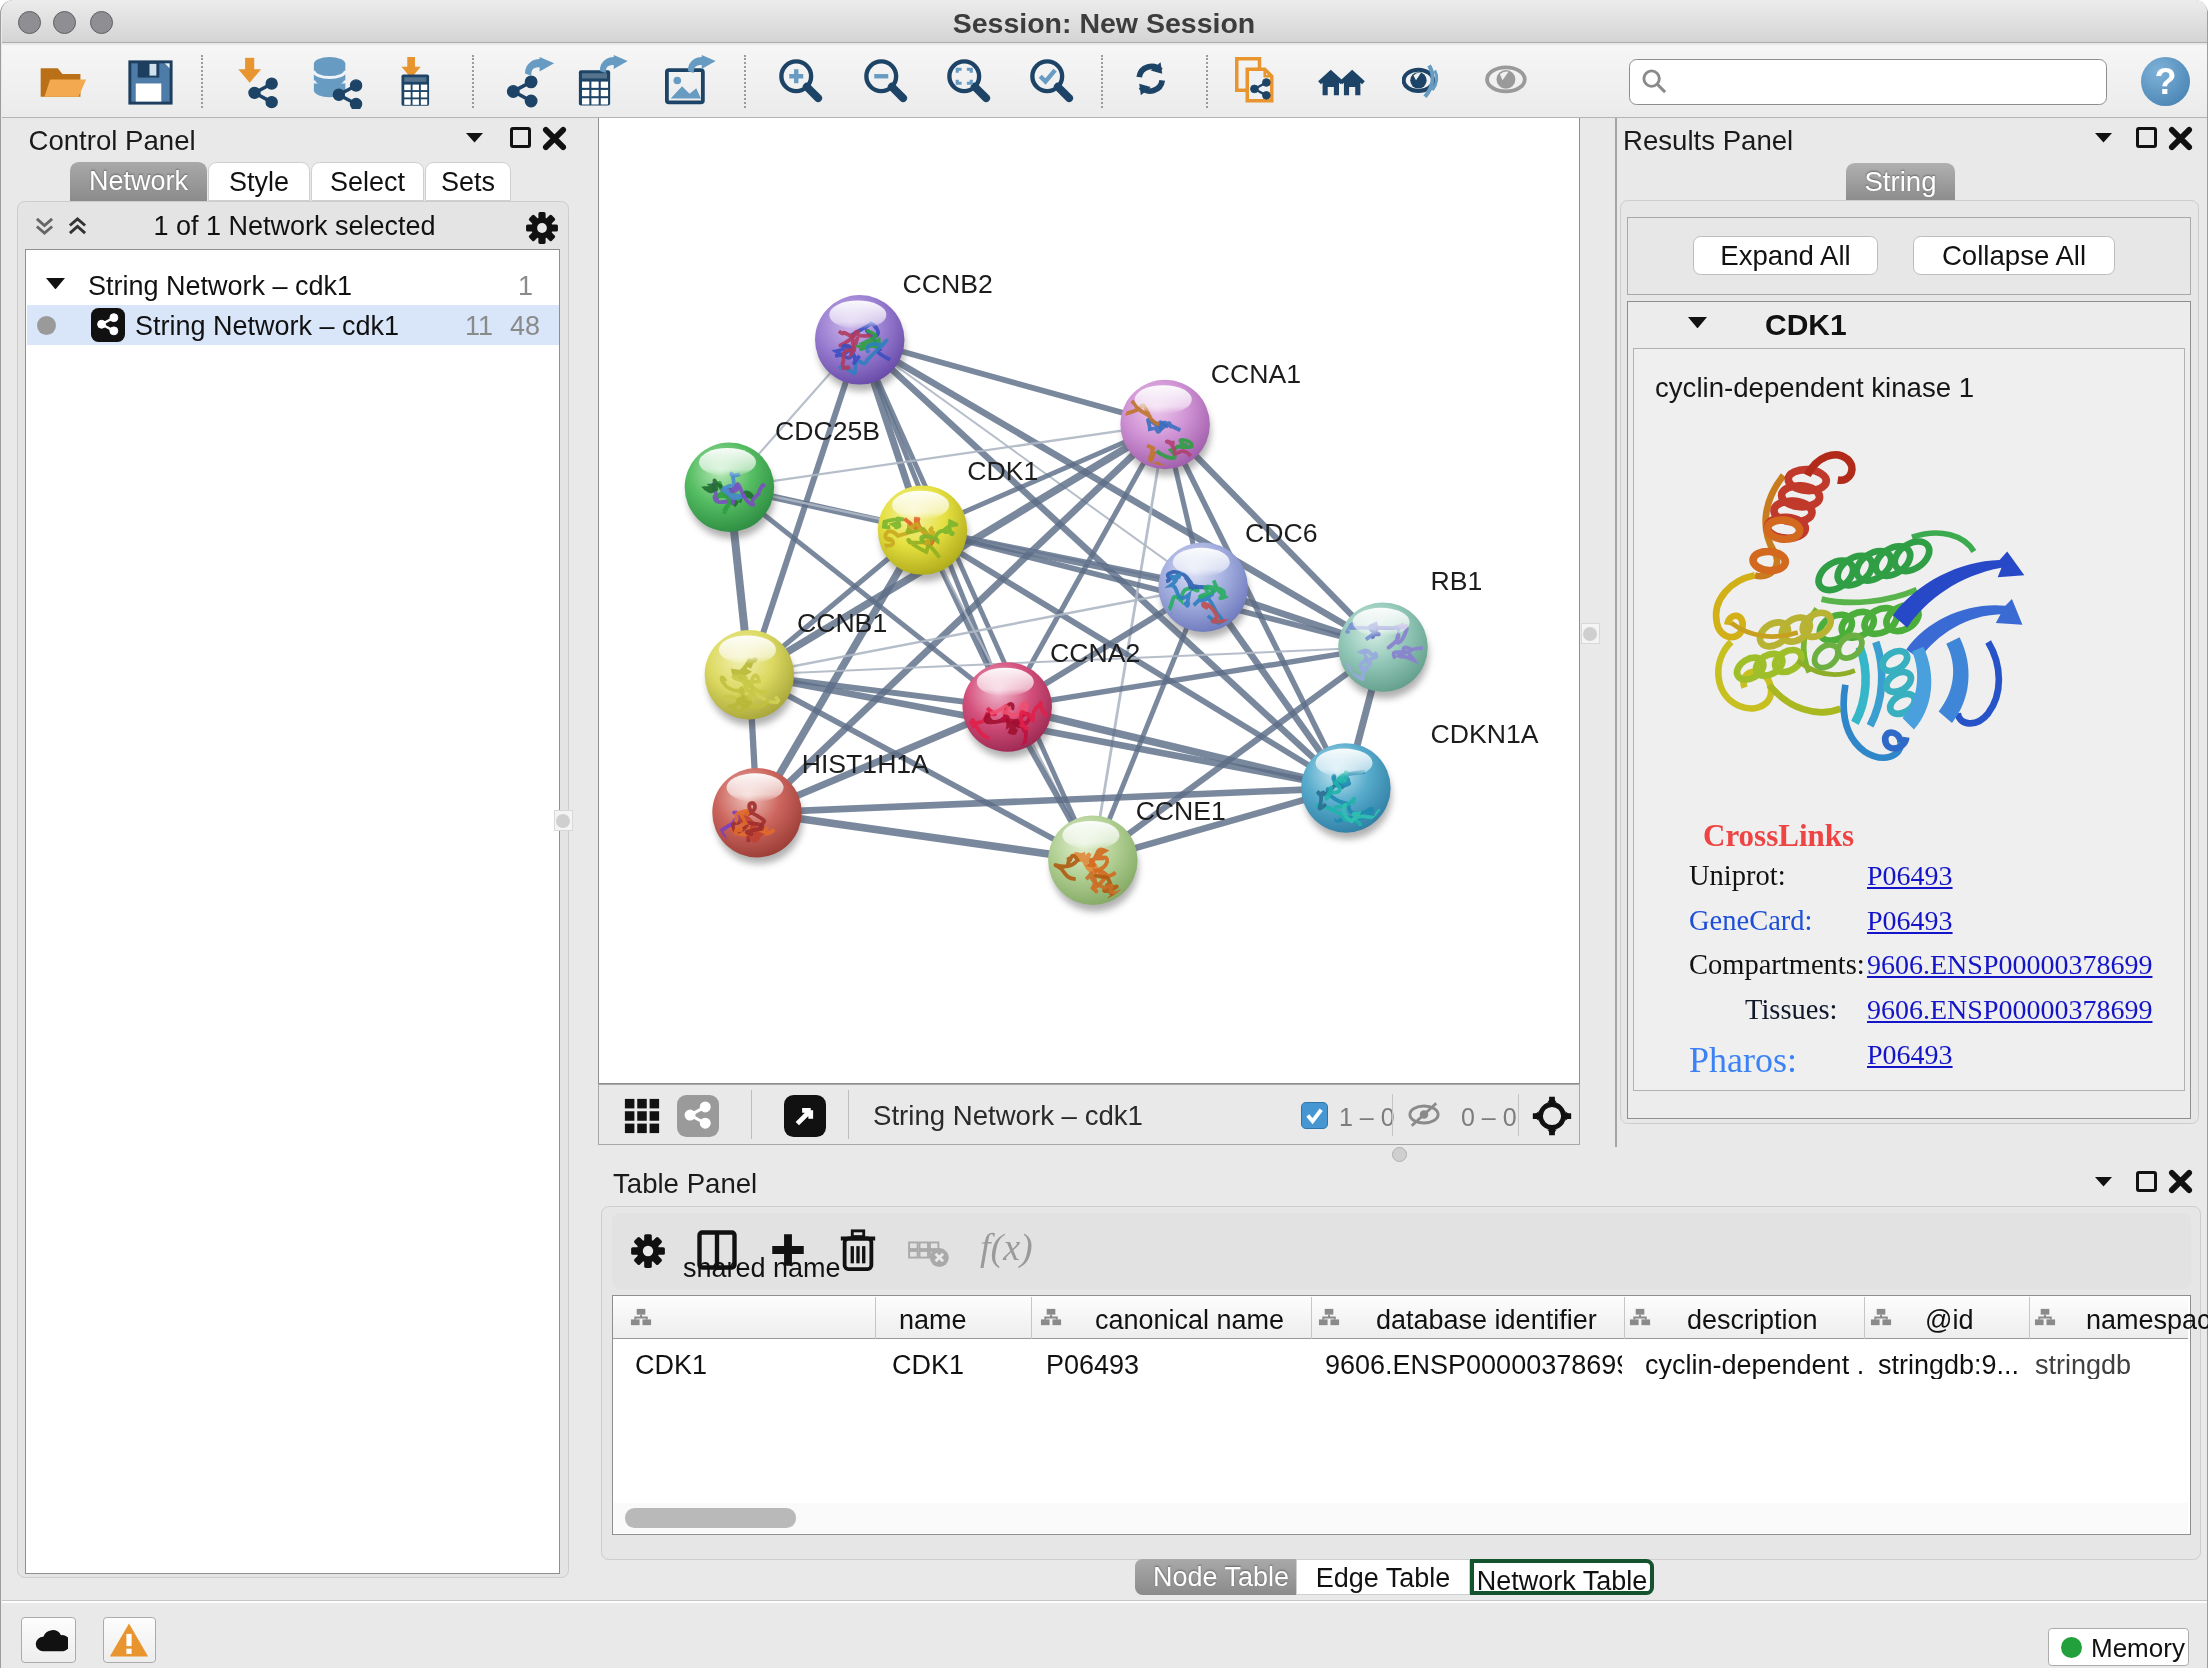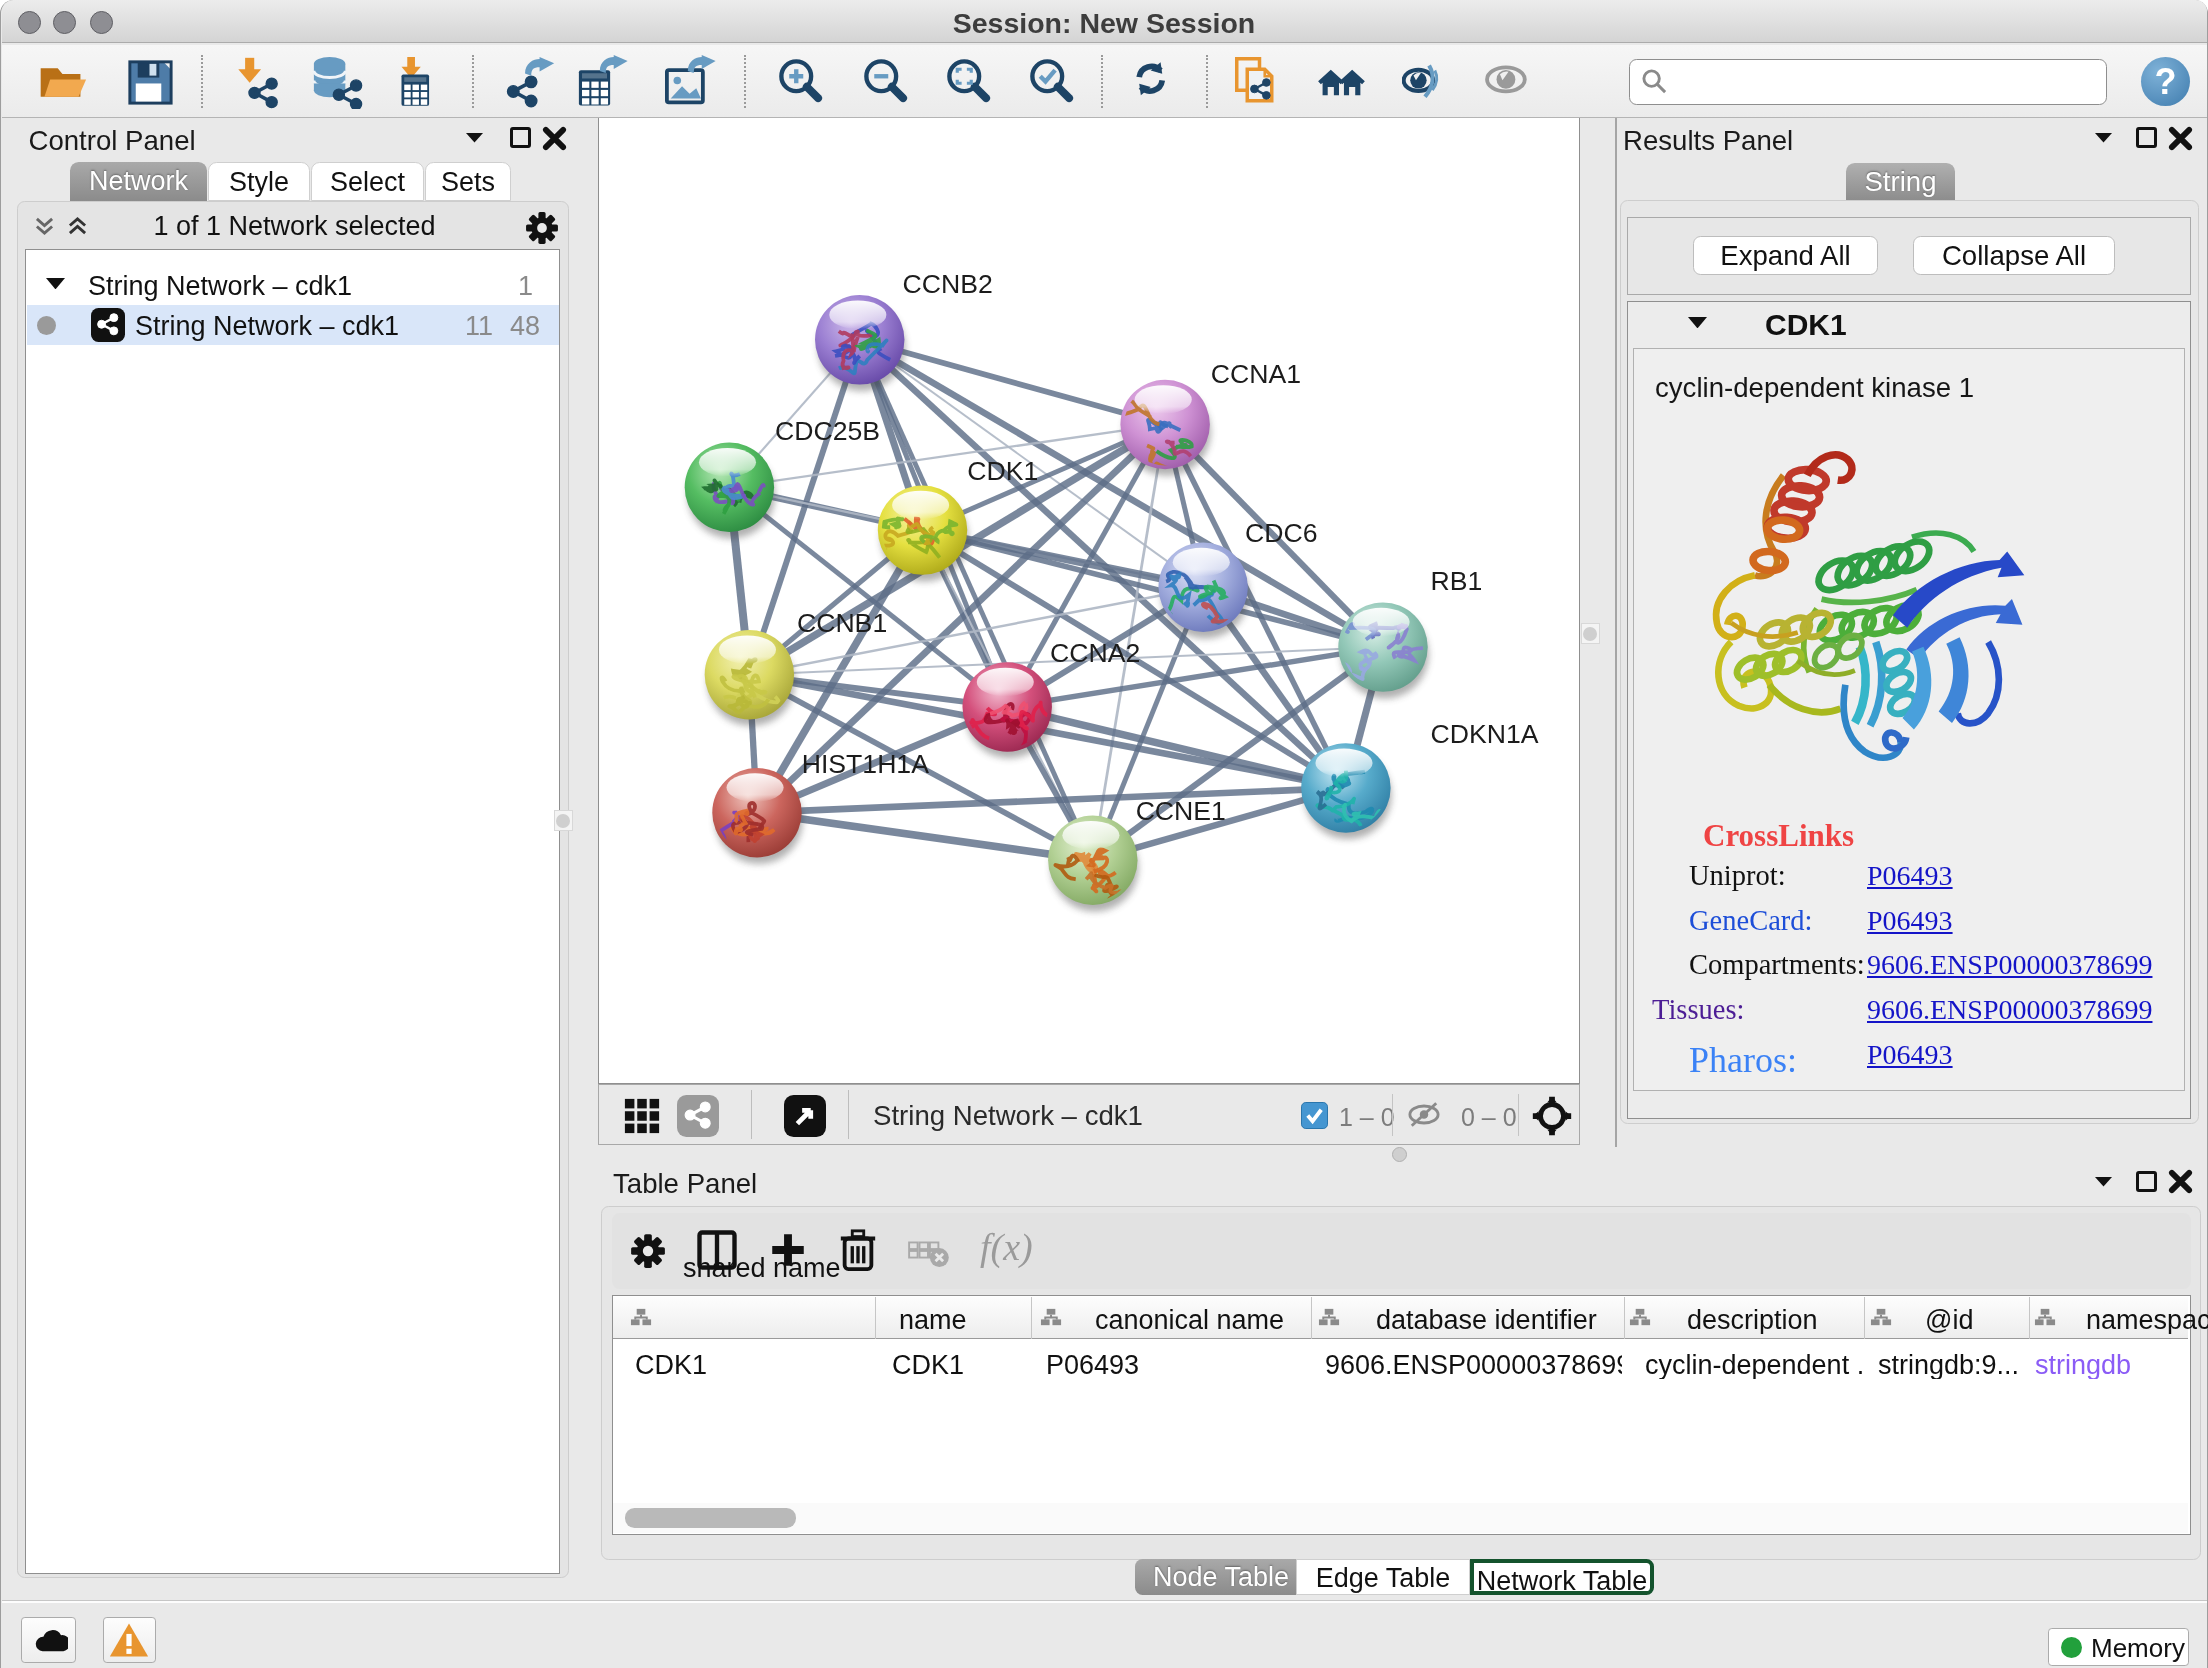--- a/index.html
+++ b/index.html
@@ -708,21 +708,21 @@
       <path d="M262 235 C276 265 272 300 252 322 L240 310 C256 292 260 262 250 240 Z" fill="#49a0dc"></path>
     </svg>
   </div>
 <div style="position:absolute;left:1703px;top:818px;width:247px;height:32px;font-family:'Liberation Serif',serif;font-size:31px;font-weight:bold;color:#ef4444;">CrossLinks</div>
 <div style="position:absolute;left:1689px;top:860px;width:228px;height:30px;font-family:'Liberation Serif',serif;font-size:28.5px;color:#111;">Uniprot:</div>
 <div style="position:absolute;left:1867px;top:860px;width:323px;height:30px;font-family:'Liberation Serif',serif;font-size:28px;color:#1414c8;text-decoration:underline;">P06493</div>
 <div style="position:absolute;left:1689px;top:905px;width:228px;height:30px;font-family:'Liberation Serif',serif;font-size:28.5px;color:#1d4ed8;">GeneCard:</div>
 <div style="position:absolute;left:1867px;top:905px;width:323px;height:30px;font-family:'Liberation Serif',serif;font-size:28px;color:#1414c8;text-decoration:underline;">P06493</div>
 <div style="position:absolute;left:1689px;top:949px;width:228px;height:30px;font-family:'Liberation Serif',serif;font-size:28.5px;color:#111;">Compartments:</div>
 <div style="position:absolute;left:1867px;top:949px;width:323px;height:30px;font-family:'Liberation Serif',serif;font-size:28px;color:#1414c8;text-decoration:underline;">9606.ENSP00000378699</div>
-<div style="position:absolute;left:1652px;top:994px;width:228px;height:30px;font-family:'Liberation Serif',serif;font-size:28.5px;color:#4c1d95;">Tissues:</div>
+<div style="position:absolute;left:1745px;top:994px;width:228px;height:30px;font-family:'Liberation Serif',serif;font-size:28.5px;color:#0f172a;">Tissues:</div>
 <div style="position:absolute;left:1867px;top:994px;width:323px;height:30px;font-family:'Liberation Serif',serif;font-size:28px;color:#1414c8;text-decoration:underline;">9606.ENSP00000378699</div>
 <div style="position:absolute;left:1689px;top:1039px;width:228px;height:30px;font-family:'Liberation Serif',serif;font-size:36px;color:#3b82f6;">Pharos:</div>
 <div style="position:absolute;left:1867px;top:1039px;width:323px;height:30px;font-family:'Liberation Serif',serif;font-size:28px;color:#1414c8;text-decoration:underline;">P06493</div>
 <div style="position:absolute;left:613px;top:1168px;width:285px;height:30px;font-size:27.6px;color:#1a1a1a;">Table Panel</div>
 <div style="position:absolute;left:2095px;top:1177px;width:17px;height:9.5px;">
     <svg width="17" height="11.4" viewBox="0 0 18 12" style="">
       <path d="M0 0 H18 L9 10 Z" fill="#111"></path>
     </svg>
   </div>
 <div style="position:absolute;left:2136px;top:1171px;width:21px;height:21px;border:3.3px solid #111;border-radius:2.9px;"></div>
@@ -845,21 +845,21 @@
       <path d="M11.5 7 V10 M5.5 12 V10 H17.5 V12" stroke="#8a8a8a" stroke-width="2" fill="none"></path>
     </svg>
   </div>
 <div style="position:absolute;left:2086px;top:1305px;width:233px;height:28.5px;font-size:27px;color:#111;overflow:hidden;white-space:nowrap;">namespace</div>
 <div style="position:absolute;left:635px;top:1350px;width:228px;height:28.5px;font-size:27px;color:#111;white-space:nowrap;overflow:hidden;">CDK1</div>
 <div style="position:absolute;left:892px;top:1350px;width:133px;height:28.5px;font-size:27px;color:#111;white-space:nowrap;overflow:hidden;">CDK1</div>
 <div style="position:absolute;left:1046px;top:1350px;width:257px;height:28.5px;font-size:27px;color:#111;white-space:nowrap;overflow:hidden;">P06493</div>
 <div style="position:absolute;left:1325px;top:1350px;width:297px;height:28.5px;font-size:27px;color:#111;white-space:nowrap;overflow:hidden;">9606.ENSP00000378699</div>
 <div style="position:absolute;left:1645px;top:1350px;width:217px;height:28.5px;font-size:27px;color:#111;white-space:nowrap;overflow:hidden;">cyclin-dependent ...</div>
 <div style="position:absolute;left:1878px;top:1350px;width:145px;height:28.5px;font-size:27px;color:#111;white-space:nowrap;overflow:hidden;">stringdb:9...</div>
-<div style="position:absolute;left:2035px;top:1350px;width:147px;height:28.5px;font-size:27px;color:#8b5cf6;white-space:nowrap;overflow:hidden;">stringdb</div>
+<div style="position:absolute;left:2035px;top:1350px;width:147px;height:28.5px;font-size:27px;color:#404040;white-space:nowrap;overflow:hidden;">stringdb</div>
 <div style="position:absolute;left:613px;top:1503px;width:1575px;height:30px;background:#fafafa;"></div>
 <div style="position:absolute;left:625px;top:1508px;width:171px;height:20px;background:#b9b9b9;border-radius:9.5px;"></div>
 <div style="position:absolute;left:1124px;top:1559px;width:172px;height:36px;font-size:27px;text-align:center;line-height:36px;background:linear-gradient(#a9a9a9,#8b8b8b);color:#fff;border-radius:7.6px 0 0 7.6px;text-shadow:0 -1px 1.9px #666;margin-left:11px;">Node Table</div>
 <div style="position:absolute;left:1296px;top:1559px;width:174px;height:36px;font-size:27px;text-align:center;line-height:36px;background:#fff;color:#111;border:1px solid #cfcfcf;">Edge Table</div>
 <div style="position:absolute;left:1470px;top:1559px;width:184px;height:36px;font-size:27px;text-align:center;line-height:36px;background:#fff;color:#111;border:4px solid #14532d;border-radius:0 7.6px 7.6px 0;">Network Table</div>
 <div style="position:absolute;left:1.9px;top:1600px;width:2205px;height:2.9px;background:#fdfdfd;border-top:1.9px solid #c6c6c6;"></div>
 <div style="position:absolute;left:21px;top:1617px;width:55px;height:46px;background:linear-gradient(#fdfdfd,#ededed);border:1.9px solid #ababab;border-radius:3.8px;"></div>
 <div style="position:absolute;left:30px;top:1624px;width:38px;height:32px;">
     <svg width="38" height="32" viewBox="0 0 44 40" style="">
       <path d="M14 34 a9 9 0 0 1 1-18 a12 12 0 0 1 22-2 a8 8 0 0 1 3 20 Z" fill="#111"></path>

